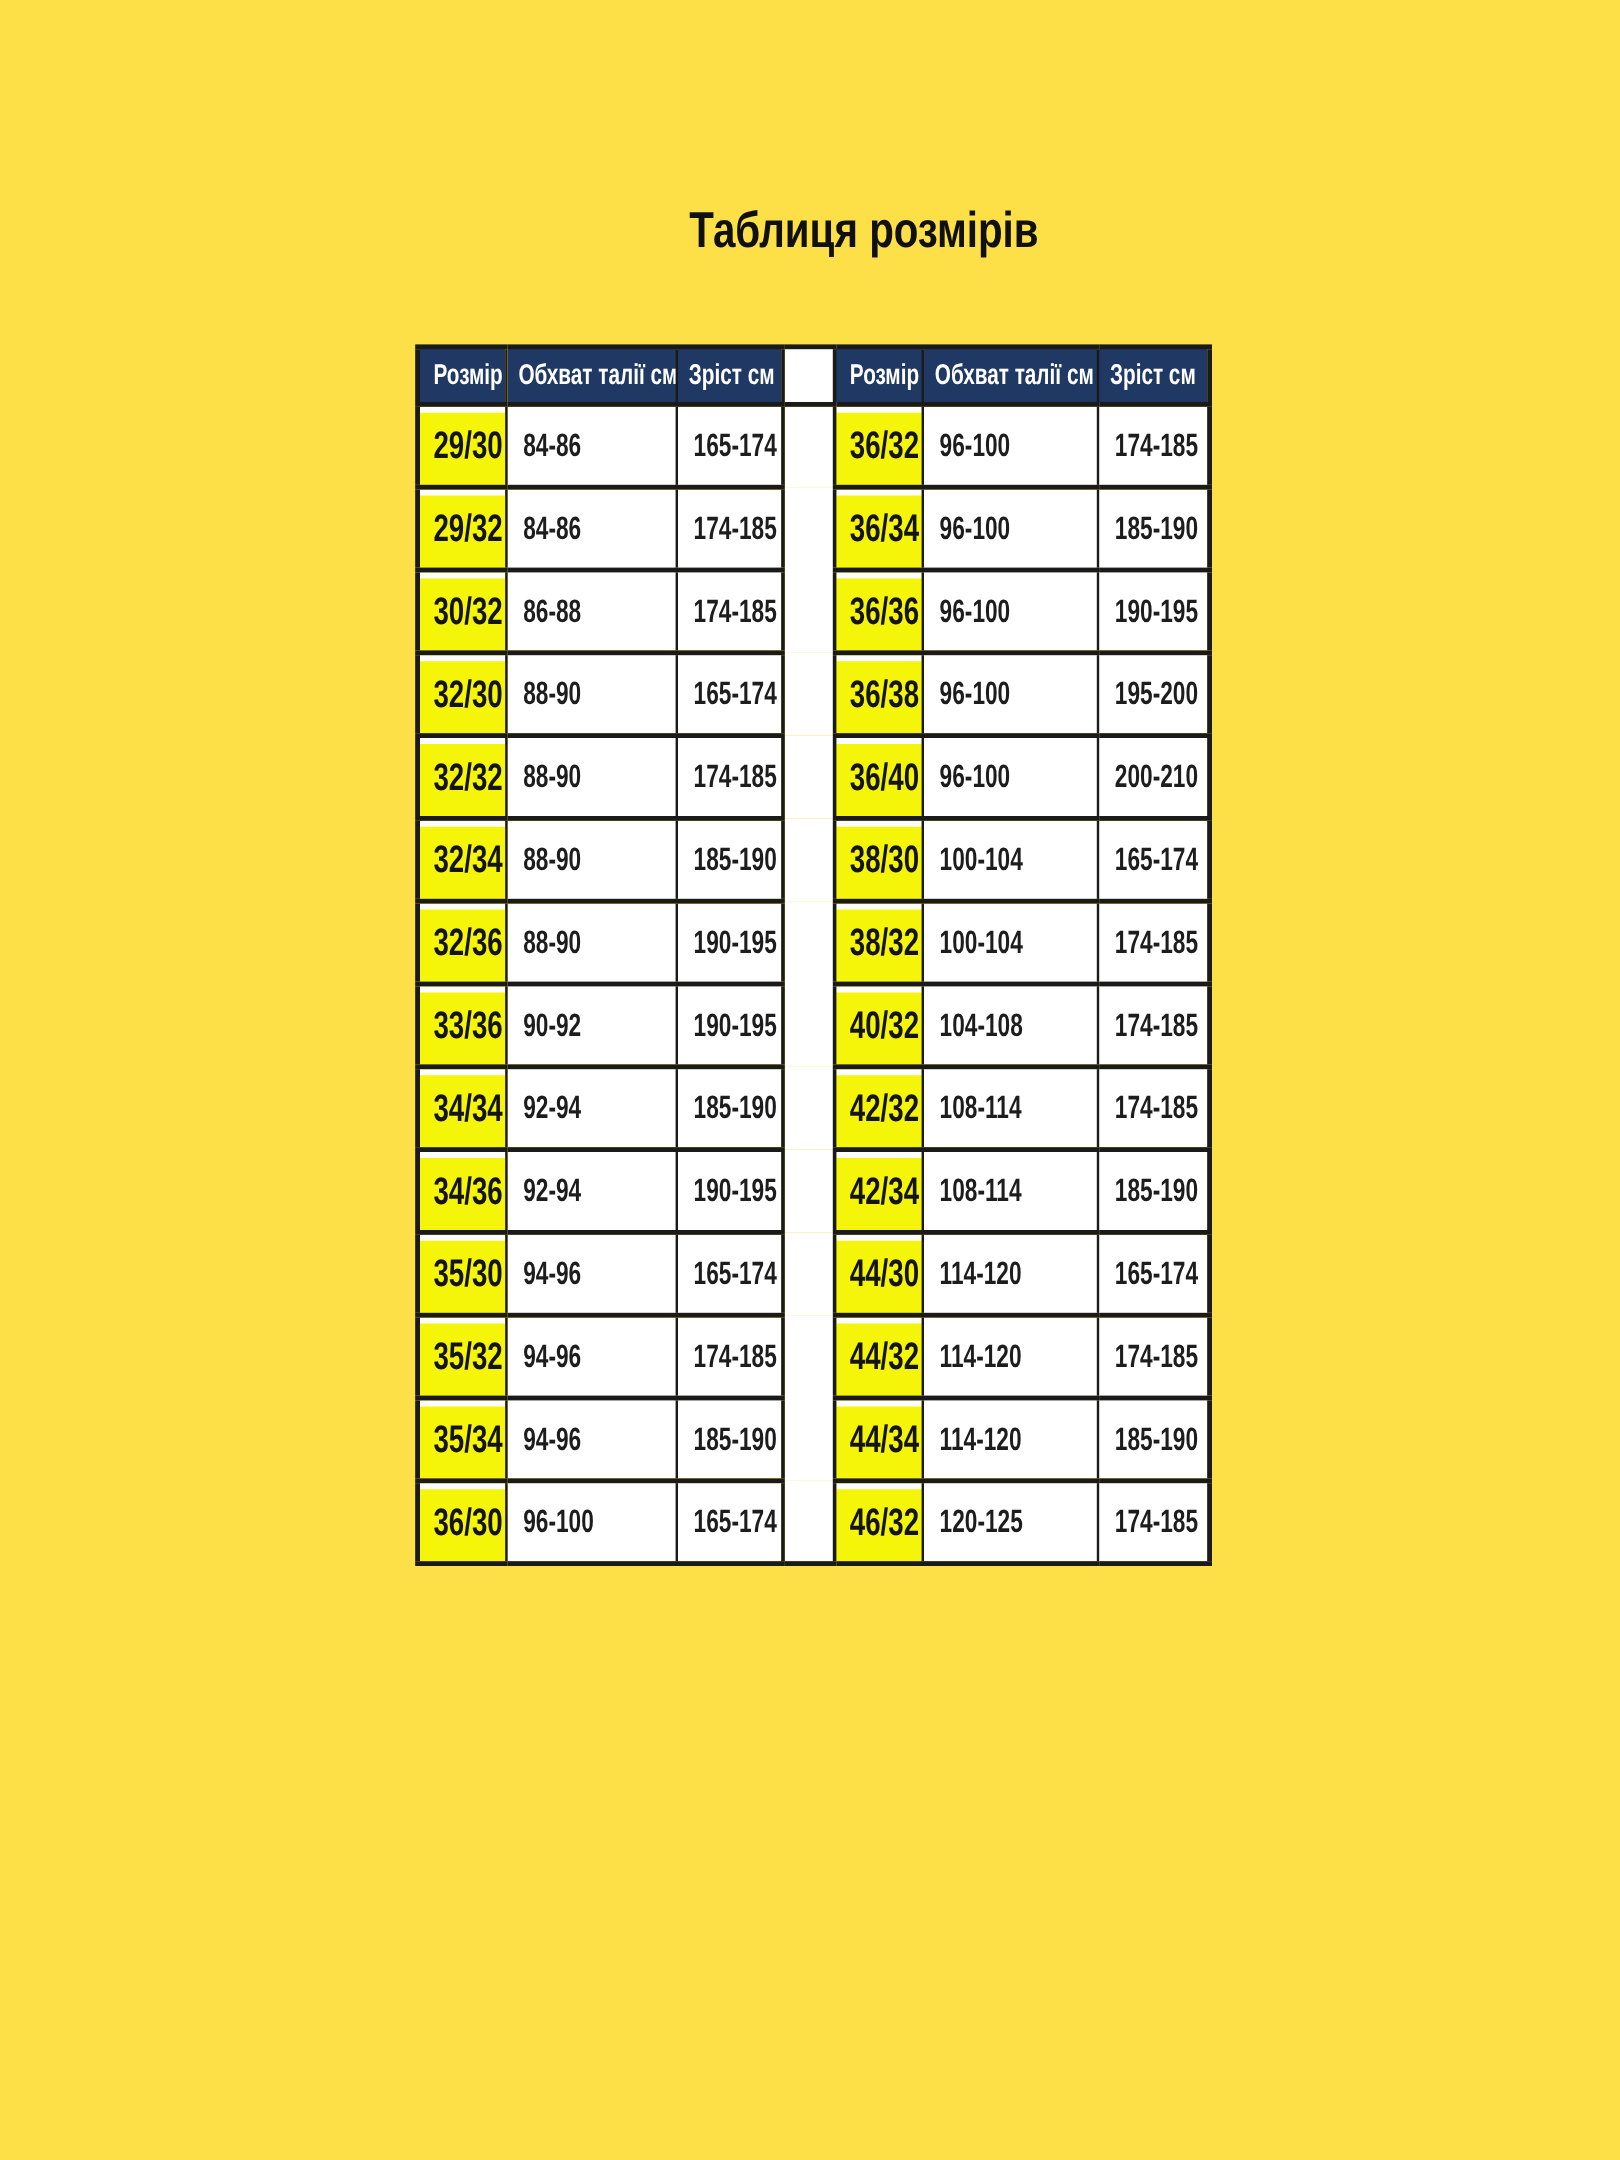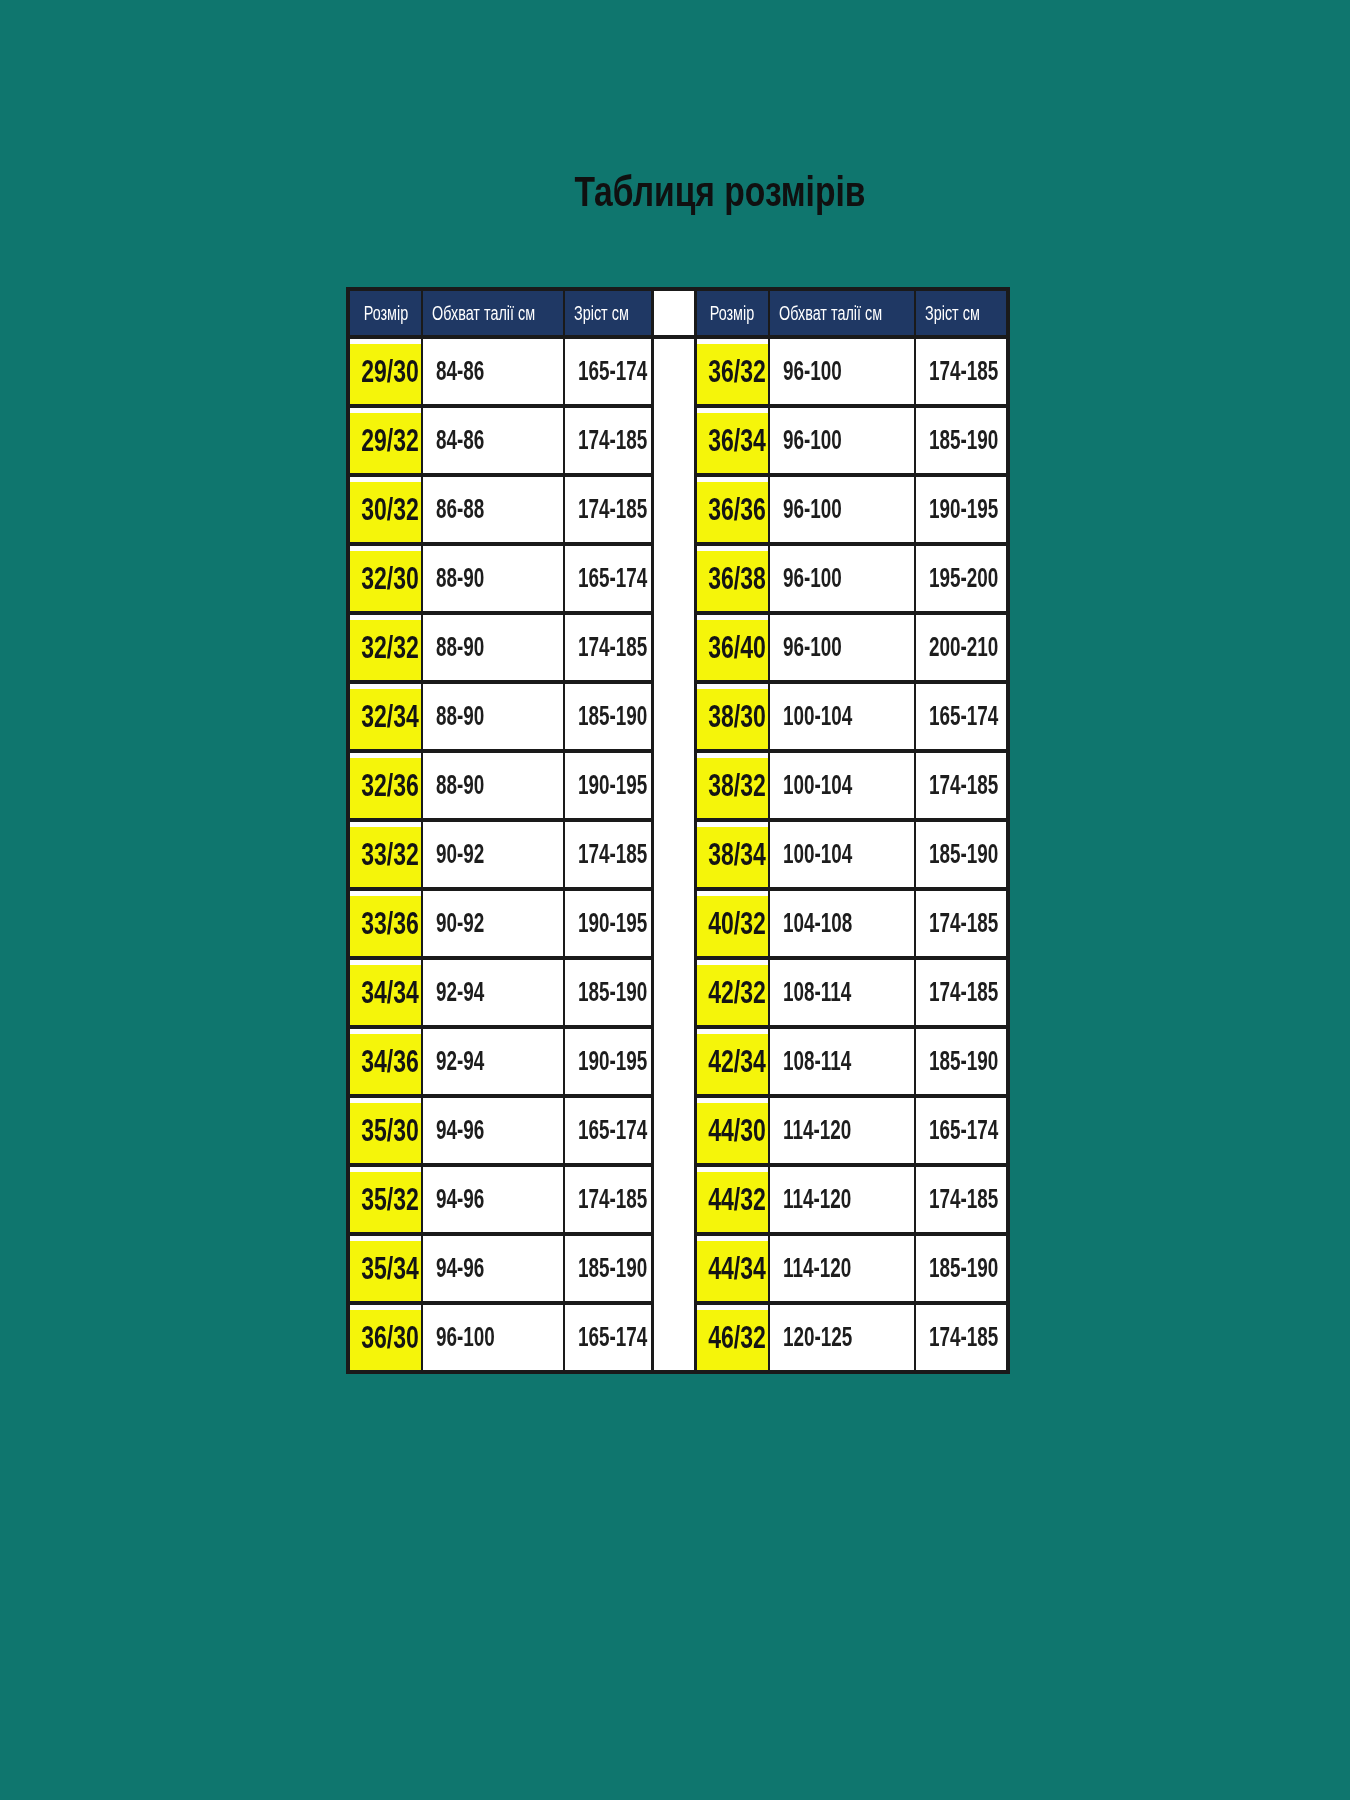--- a/index.html
+++ b/index.html
@@ -4,35 +4,35 @@
 <style>
   :root{
     --header-bg:#1f3864;
     --header-text:#ffffff;
     --size-bg:#f5f50a;
     --border:#1a1a1a;
     --body-text:#1d1d1d;
   }
   html,body{margin:0;padding:0;background:#ffffff;}
   body{width:1350px;height:1800px;font-family:"Liberation Sans",sans-serif;}
-  .page{position:relative;width:1350px;height:1800px;overflow:hidden;background:#0f766e;}
+  .page{position:relative;width:1350px;height:1800px;overflow:hidden;background:#fde047;}
   .title{
     position:absolute;top:168px;left:0;width:1440px;margin:0;
     text-align:center;font-size:42px;font-weight:bold;color:#101010;
   }
   .title-inner{display:inline-block;transform:scaleX(.80);transform-origin:50% 50%;white-space:nowrap;}
   table.size-table{
     position:absolute;left:346px;top:287px;
     border-collapse:collapse;table-layout:fixed;width:660px;
     border:4px solid var(--border);
   }
   th,td{border:2px solid var(--border);border-top-width:4px;border-bottom-width:4px;overflow:hidden;padding:0;}
   thead th{
     height:44px;background:var(--header-bg);color:var(--header-text);
-    font-size:20px;font-weight:normal;
+    font-size:24px;font-weight:bold;
   }
   thead th.c1{text-align:center;}
   thead th.c2,thead th.c3{text-align:left;padding-left:9px;}
   tbody td{height:65px;font-size:27px;font-weight:bold;color:var(--body-text);background:#ffffff;vertical-align:middle;}
   td.size{
     background:var(--size-bg);text-align:center;color:#141414;font-size:32px;
     box-shadow:inset 0 5px 0 #fdfdfd;
   }
   td.val{text-align:left;padding-left:13px;}
   .gap{background:#ffffff !important;border-top:0;border-bottom:0;border-left-width:3px;border-right-width:3px;box-shadow:none;}
@@ -127,29 +127,20 @@
         <tr>
           <td class="size"><span class="ct">32/36</span></td>
           <td class="val"><span class="lt">88-90</span></td>
           <td class="val"><span class="lt">190-195</span></td>
           <td class="gap"></td>
           <td class="size"><span class="ct">38/32</span></td>
           <td class="val"><span class="lt">100-104</span></td>
           <td class="val"><span class="lt">174-185</span></td>
         </tr>
         <tr>
-          <td class="size"><span class="ct">33/32</span></td>
-          <td class="val"><span class="lt">90-92</span></td>
-          <td class="val"><span class="lt">174-185</span></td>
-          <td class="gap"></td>
-          <td class="size"><span class="ct">38/34</span></td>
-          <td class="val"><span class="lt">100-104</span></td>
-          <td class="val"><span class="lt">185-190</span></td>
-        </tr>
-        <tr>
           <td class="size"><span class="ct">33/36</span></td>
           <td class="val"><span class="lt">90-92</span></td>
           <td class="val"><span class="lt">190-195</span></td>
           <td class="gap"></td>
           <td class="size"><span class="ct">40/32</span></td>
           <td class="val"><span class="lt">104-108</span></td>
           <td class="val"><span class="lt">174-185</span></td>
         </tr>
         <tr>
           <td class="size"><span class="ct">34/34</span></td>

